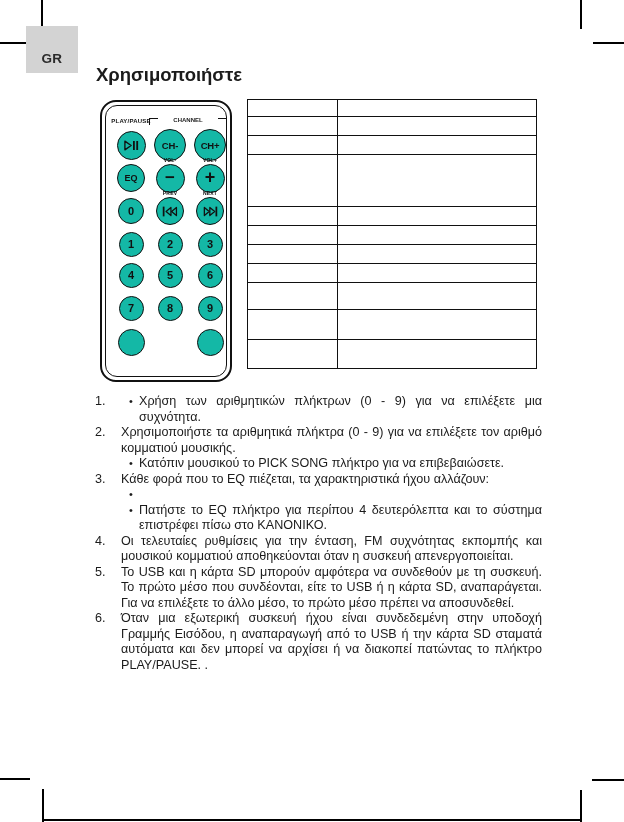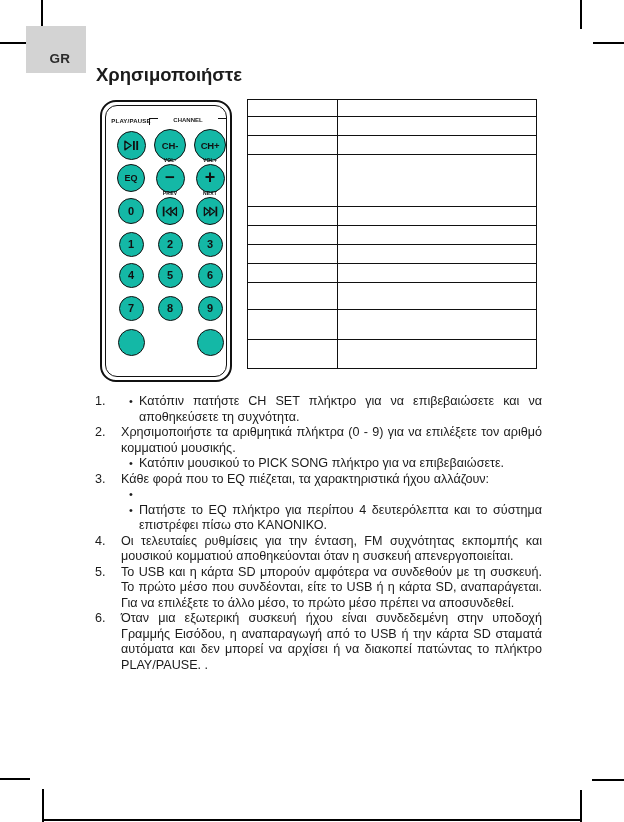--- a/index.html
+++ b/index.html
@@ -5,21 +5,21 @@
 <style>
   html,body{margin:0;padding:0;background:#fff;}
   .page{position:relative;width:624px;height:822px;background:#ffffff;overflow:hidden;
         font-family:"Liberation Sans","DejaVu Sans",sans-serif;color:#1b1b1b;}
 
   
   .mark{position:absolute;background:#000;}
 
   
   .gr-tab{position:absolute;left:26px;top:26px;width:52px;height:47px;background:#d3d3d3;
-          display:flex;align-items:flex-end;justify-content:center;padding-left:8px;}
+          display:flex;align-items:flex-end;justify-content:center;}
   .gr-tab span{font-size:13.5px;font-weight:bold;color:#2b2b2b;margin-bottom:7px;letter-spacing:.3px;}
 
   
   .title{position:absolute;left:96px;top:64px;font-size:18.5px;font-weight:bold;margin:0;}
   .fn-heading{font-size:18.5px;font-weight:bold;margin:0 0 5px 0;}
 
   
   .remote{position:absolute;left:100px;top:100px;width:132px;height:282px;
           border:2px solid #111;border-radius:16px;box-sizing:border-box;}
   .remote-inner{position:absolute;left:3px;top:3px;right:3px;bottom:3px;
@@ -195,21 +195,21 @@
     </table>
 
   <div class="functions">
     <div class="fn-list">
 
       <div class="li">
         <span class="num">1.</span>
         <div class="li-body">
           <div class="bullet">
               <span class="dot"></span>
-              <div class="btext">Κατόπιν πατήστε CH SET πλήκτρο για να επιβεβαιώσετε και να αποθηκεύσετε τη συχνότητα.</div>
+              <div class="btext">Χρήση των αριθμητικών πλήκτρων (0 - 9) για να επιλέξετε μια συχνότητα.</div>
             </div>
         </div>
       </div>
 
       <div class="li">
         <span class="num">2.</span>
         <div class="li-body">
           <div class="itext">Χρησιμοποιήστε τα αριθμητικά πλήκτρα (0 - 9) για να επιλέξετε τον αριθμό κομματιού μουσικής.</div>
           <div class="bullet">
               <span class="dot"></span>

